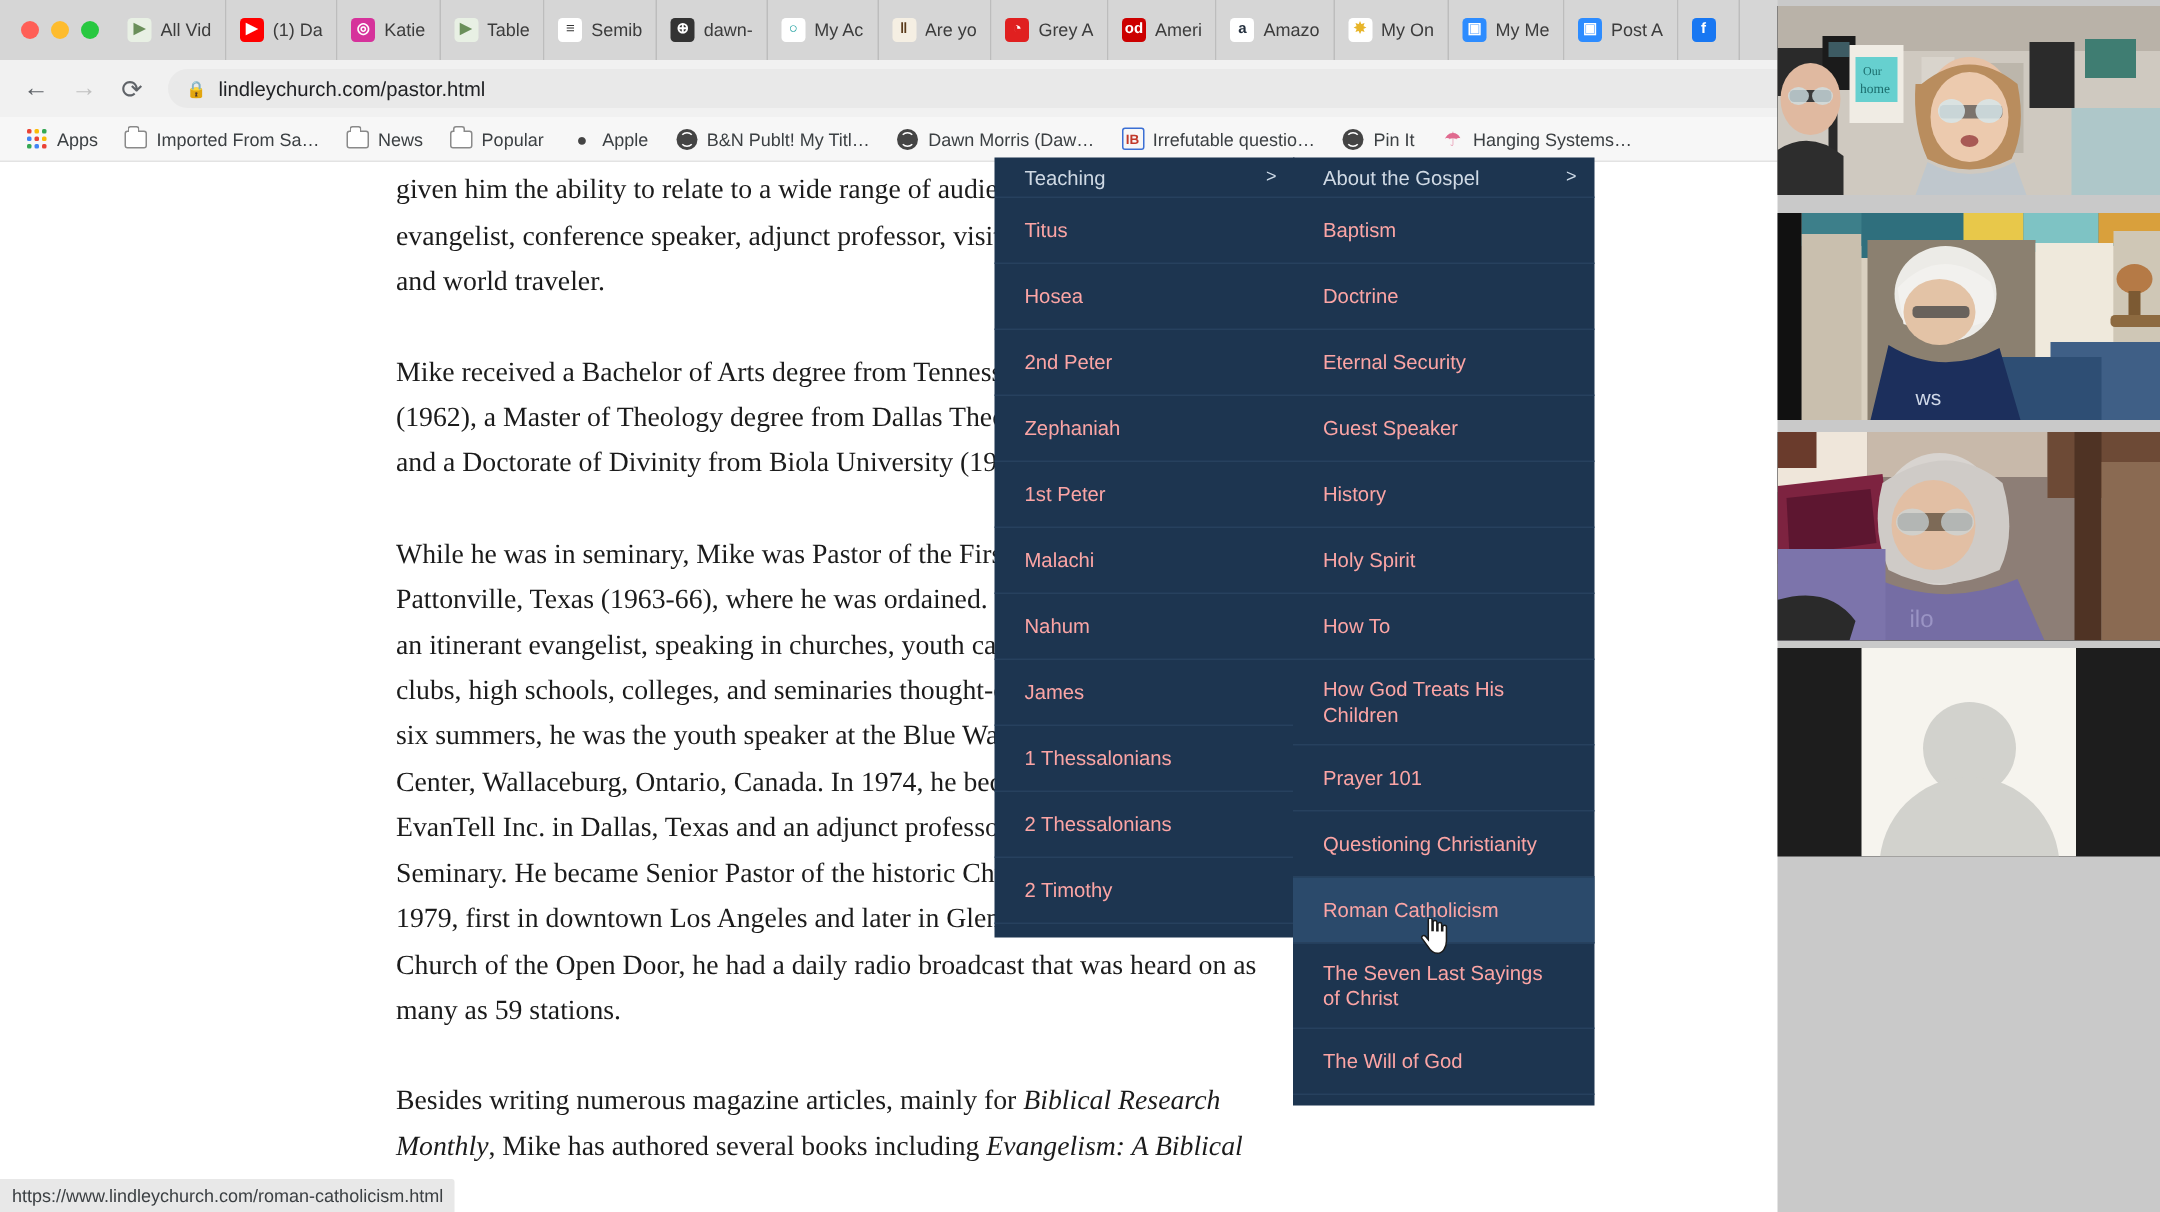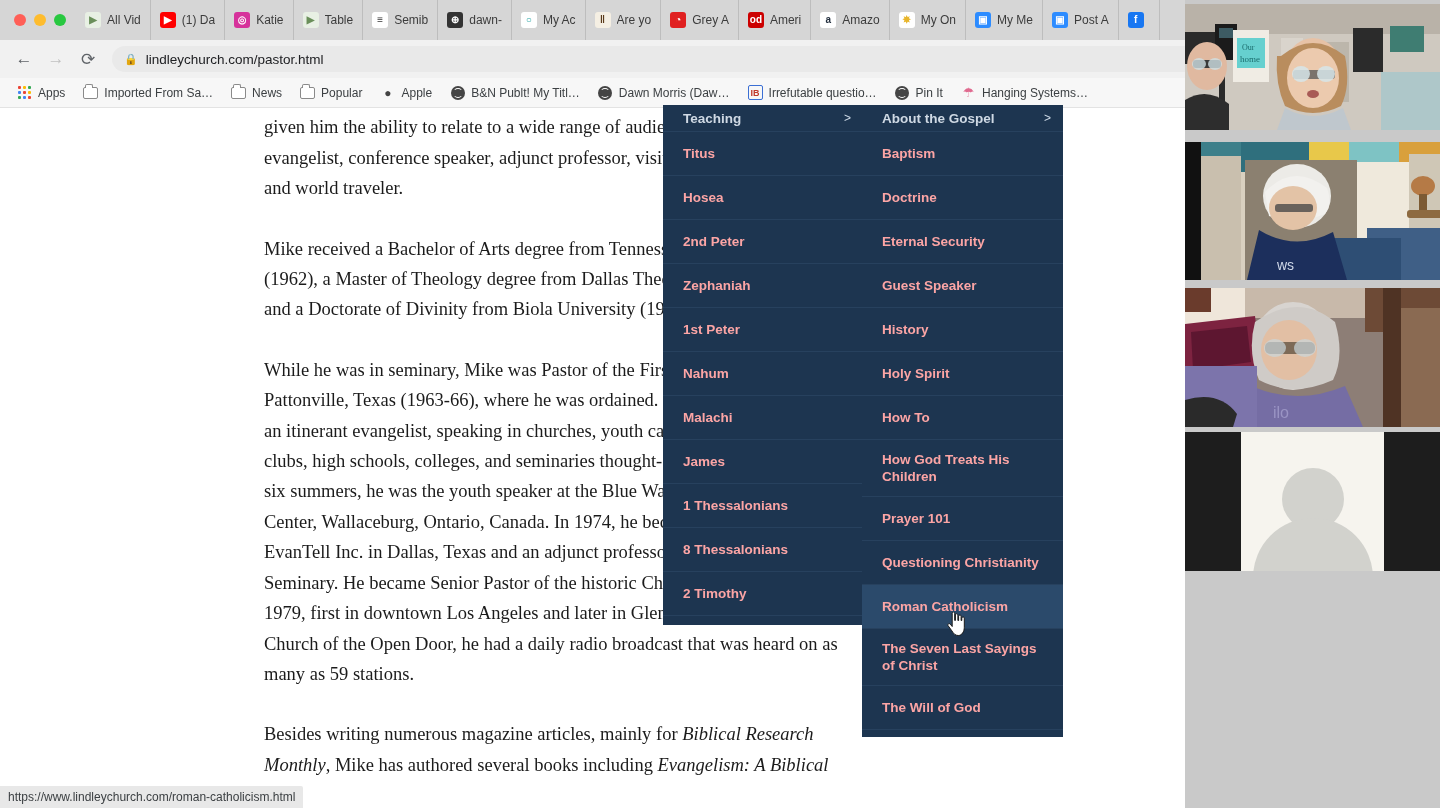--- a/index.html
+++ b/index.html
@@ -112,21 +112,21 @@
   .menu-2 {
     position: absolute; top: 105px; left: 862px; width: 201px; height: 632px;
     background: #1d3550; z-index: 31;
   }
   .mi {
     position: relative; display: flex; align-items: center;
     padding: 0 20px; color: #fca5a5; font-size: 13.5px;
     border-bottom: 1px solid #27415e;
     line-height: 17px;
   }
-  .mi .milabel { display: block; font-weight: bold; }
+  .mi .milabel { display: block; }
   .mi .chev { position: absolute; right: 12px; top: 50%; transform: translateY(-50%); font-size: 12px; color: #cfdbe8; }
   .mi.hovered { background: #2b4a6b; }
   .mi.header { color: #cfd9e4; }
 
   
   .cursor {
     position: absolute; left: 946px; top: 612px; z-index: 60;
     width: 20px; height: 24px;
   }
 
@@ -332,33 +332,33 @@
       <div class="mi" style="height: 44px;">
         <span class="milabel">2nd Peter</span>
       </div>
       <div class="mi" style="height: 44px;">
         <span class="milabel">Zephaniah</span>
       </div>
       <div class="mi" style="height: 44px;">
         <span class="milabel">1st Peter</span>
       </div>
       <div class="mi" style="height: 44px;">
+        <span class="milabel">Malachi</span>
+      </div>
+      <div class="mi" style="height: 44px;">
         <span class="milabel">Nahum</span>
       </div>
       <div class="mi" style="height: 44px;">
-        <span class="milabel">Malachi</span>
-      </div>
-      <div class="mi" style="height: 44px;">
         <span class="milabel">James</span>
       </div>
       <div class="mi" style="height: 44px;">
         <span class="milabel">1 Thessalonians</span>
       </div>
       <div class="mi" style="height: 44px;">
-        <span class="milabel">8 Thessalonians</span>
+        <span class="milabel">2 Thessalonians</span>
       </div>
       <div class="mi" style="height: 44px;">
         <span class="milabel">2 Timothy</span>
       </div>
     </div>
 
   <div class="menu-2" id="menu2">
       <div class="mi header" style="height: 27px;">
         <span class="milabel">About the Gospel</span>
         <span class="chev">&gt;</span>

